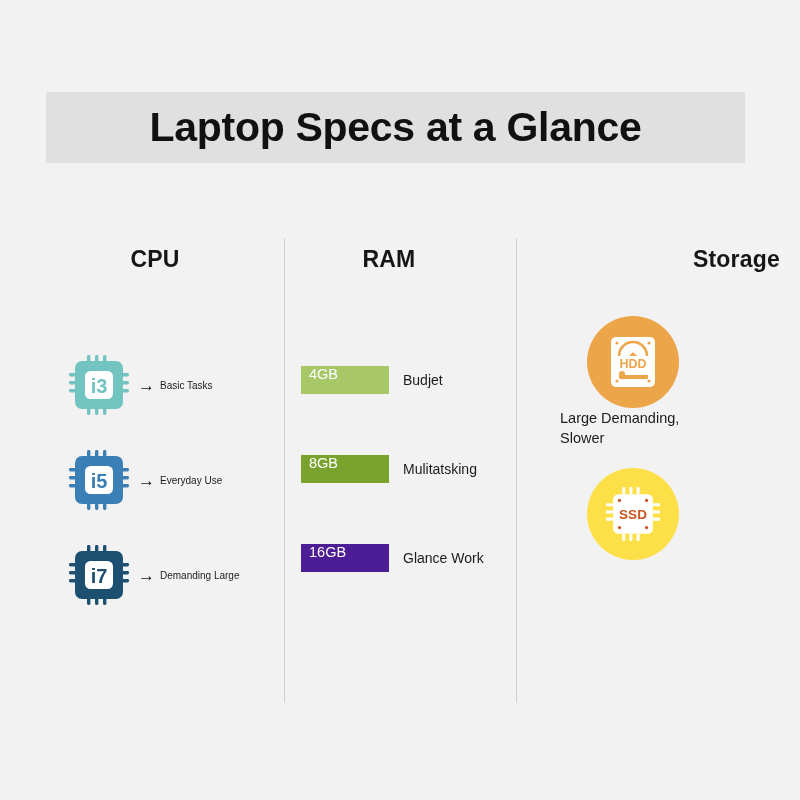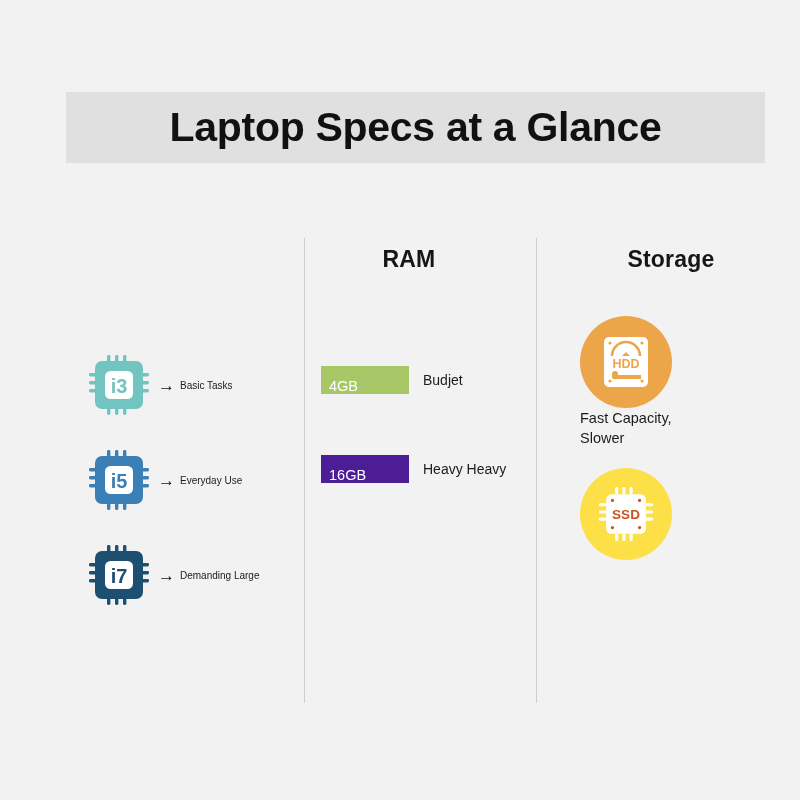--- a/index.html
+++ b/index.html
@@ -10,21 +10,20 @@
     width: 800px;
     height: 800px;
     background: #f2f2f2;
     font-family: "Liberation Sans", sans-serif;
     overflow: hidden;
   }
   .canvas {
     position: relative;
     width: 677px;
     height: 800px;
-    margin-left: 20px;
   }
 
   
   .title-band {
     position: absolute;
     left: 46px;
     top: 92px;
     width: 699px;
     height: 71px;
     background: #e0e0e0;
@@ -63,21 +62,21 @@
 
   .col-head {
     text-align: center;
     font-size: 23px;
     font-weight: bold;
     color: #161616;
     letter-spacing: 0.2px;
   }
   .col-cpu .col-head     { margin-top: 8px; }
   .col-ram .col-head     { margin-top: 8px; }
-  .col-storage .col-head { margin-top: 8px; }
+  .col-storage .col-head { margin-top: 8px; text-align: right; }
 
   
   .cpu-list { position: absolute; left: 38px; top: 116px; }
   .cpu-row {
     display: flex;
     align-items: center;
     height: 62px;
     margin-bottom: 33px;
   }
   .chip { width: 62px; height: 62px; flex: 0 0 62px; }
@@ -99,21 +98,21 @@
   .ram-row {
     display: flex;
     align-items: center;
     height: 28px;
     margin-bottom: 61px;
   }
   .ram-bar {
     width: 88px;
     height: 28px;
     display: flex;
-    align-items: flex-end;
+    align-items: flex-start;
     flex: 0 0 88px;
   }
   .ram-bar-text {
     color: #ffffff;
     font-size: 14.5px;
     padding-left: 8px;
     white-space: nowrap;
   }
   .ram-label {
     font-size: 14px;
@@ -153,20 +152,21 @@
 <div class="canvas">
 
   <div class="title-band">
     <div class="title-text">Laptop Specs at a Glance</div>
   </div>
 
   <div class="divider d1"></div>
   <div class="divider d2"></div>
 
   <div class="column col-cpu">
+    <div class="col-head">CPU</div>
 
     <div class="cpu-list">
 
       <div class="cpu-row">
         <svg class="chip" viewBox="0 0 62 62">
           <g fill="#72c4c0">
             <rect x="19" y="1" width="3.4" height="8" rx="1.4"></rect>
             <rect x="27" y="1" width="3.4" height="8" rx="1.4"></rect>
             <rect x="35" y="1" width="3.4" height="8" rx="1.4"></rect>
             <rect x="19" y="53" width="3.4" height="8" rx="1.4"></rect>
@@ -243,26 +243,32 @@
 
     <div class="ram-list">
 
       <div class="ram-row">
         <div class="ram-bar" style="background:#a8c868">
           <span class="ram-bar-text">4GB</span>
         </div>
         <span class="ram-label">Budjet</span>
       </div>
 
+      <div class="ram-row">
+        <div class="ram-bar" style="background:#7aa32e">
+          <span class="ram-bar-text">8GB</span>
+        </div>
+        <span class="ram-label">Mulitatsking</span>
+      </div>
 
       <div class="ram-row">
         <div class="ram-bar" style="background:#4c1d95">
           <span class="ram-bar-text">16GB</span>
         </div>
-        <span class="ram-label">Heavy Heavy</span>
+        <span class="ram-label">Glance Work</span>
       </div>
 
     </div>
   </div>
 
   <div class="column col-storage">
     <div class="col-head">Storage</div>
 
     <div class="storage-list">
 
@@ -274,21 +280,21 @@
             <circle cx="44" cy="9" r="1.6" fill="#eda54a"></circle>
             <circle cx="12" cy="47" r="1.6" fill="#eda54a"></circle>
             <circle cx="44" cy="47" r="1.6" fill="#eda54a"></circle>
             <path d="M14 22 A14 14 0 0 1 42 22" fill="none" stroke="#eda54a" stroke-width="2.6"></path>
             <path d="M24 22 L28 18 L32 22 Z" fill="#eda54a"></path>
             <text x="28" y="34" text-anchor="middle" font-family="Liberation Sans, sans-serif" font-size="12.5" font-weight="bold" fill="#eda54a">HDD</text>
             <path d="M14 44 L14 40 A3 3 0 0 1 20 40 L20 41 L43 41 L43 45 L18 45 A4 4 0 0 1 14 44 Z" fill="#eda54a"></path>
           </svg>
         </div>
         <div class="storage-label">
-          <div>Fast Capacity,</div>
+          <div>Large Demanding,</div>
           <div>Slower</div>
         </div>
       </div>
 
       <div class="storage-row">
         <div class="disk-circle" style="background:#fde047">
           <svg width="56" height="56" viewBox="0 0 62 62">
             <g fill="#ffffff">
               <rect x="19" y="1" width="3.4" height="8" rx="1.4"></rect>
               <rect x="27" y="1" width="3.4" height="8" rx="1.4"></rect>

